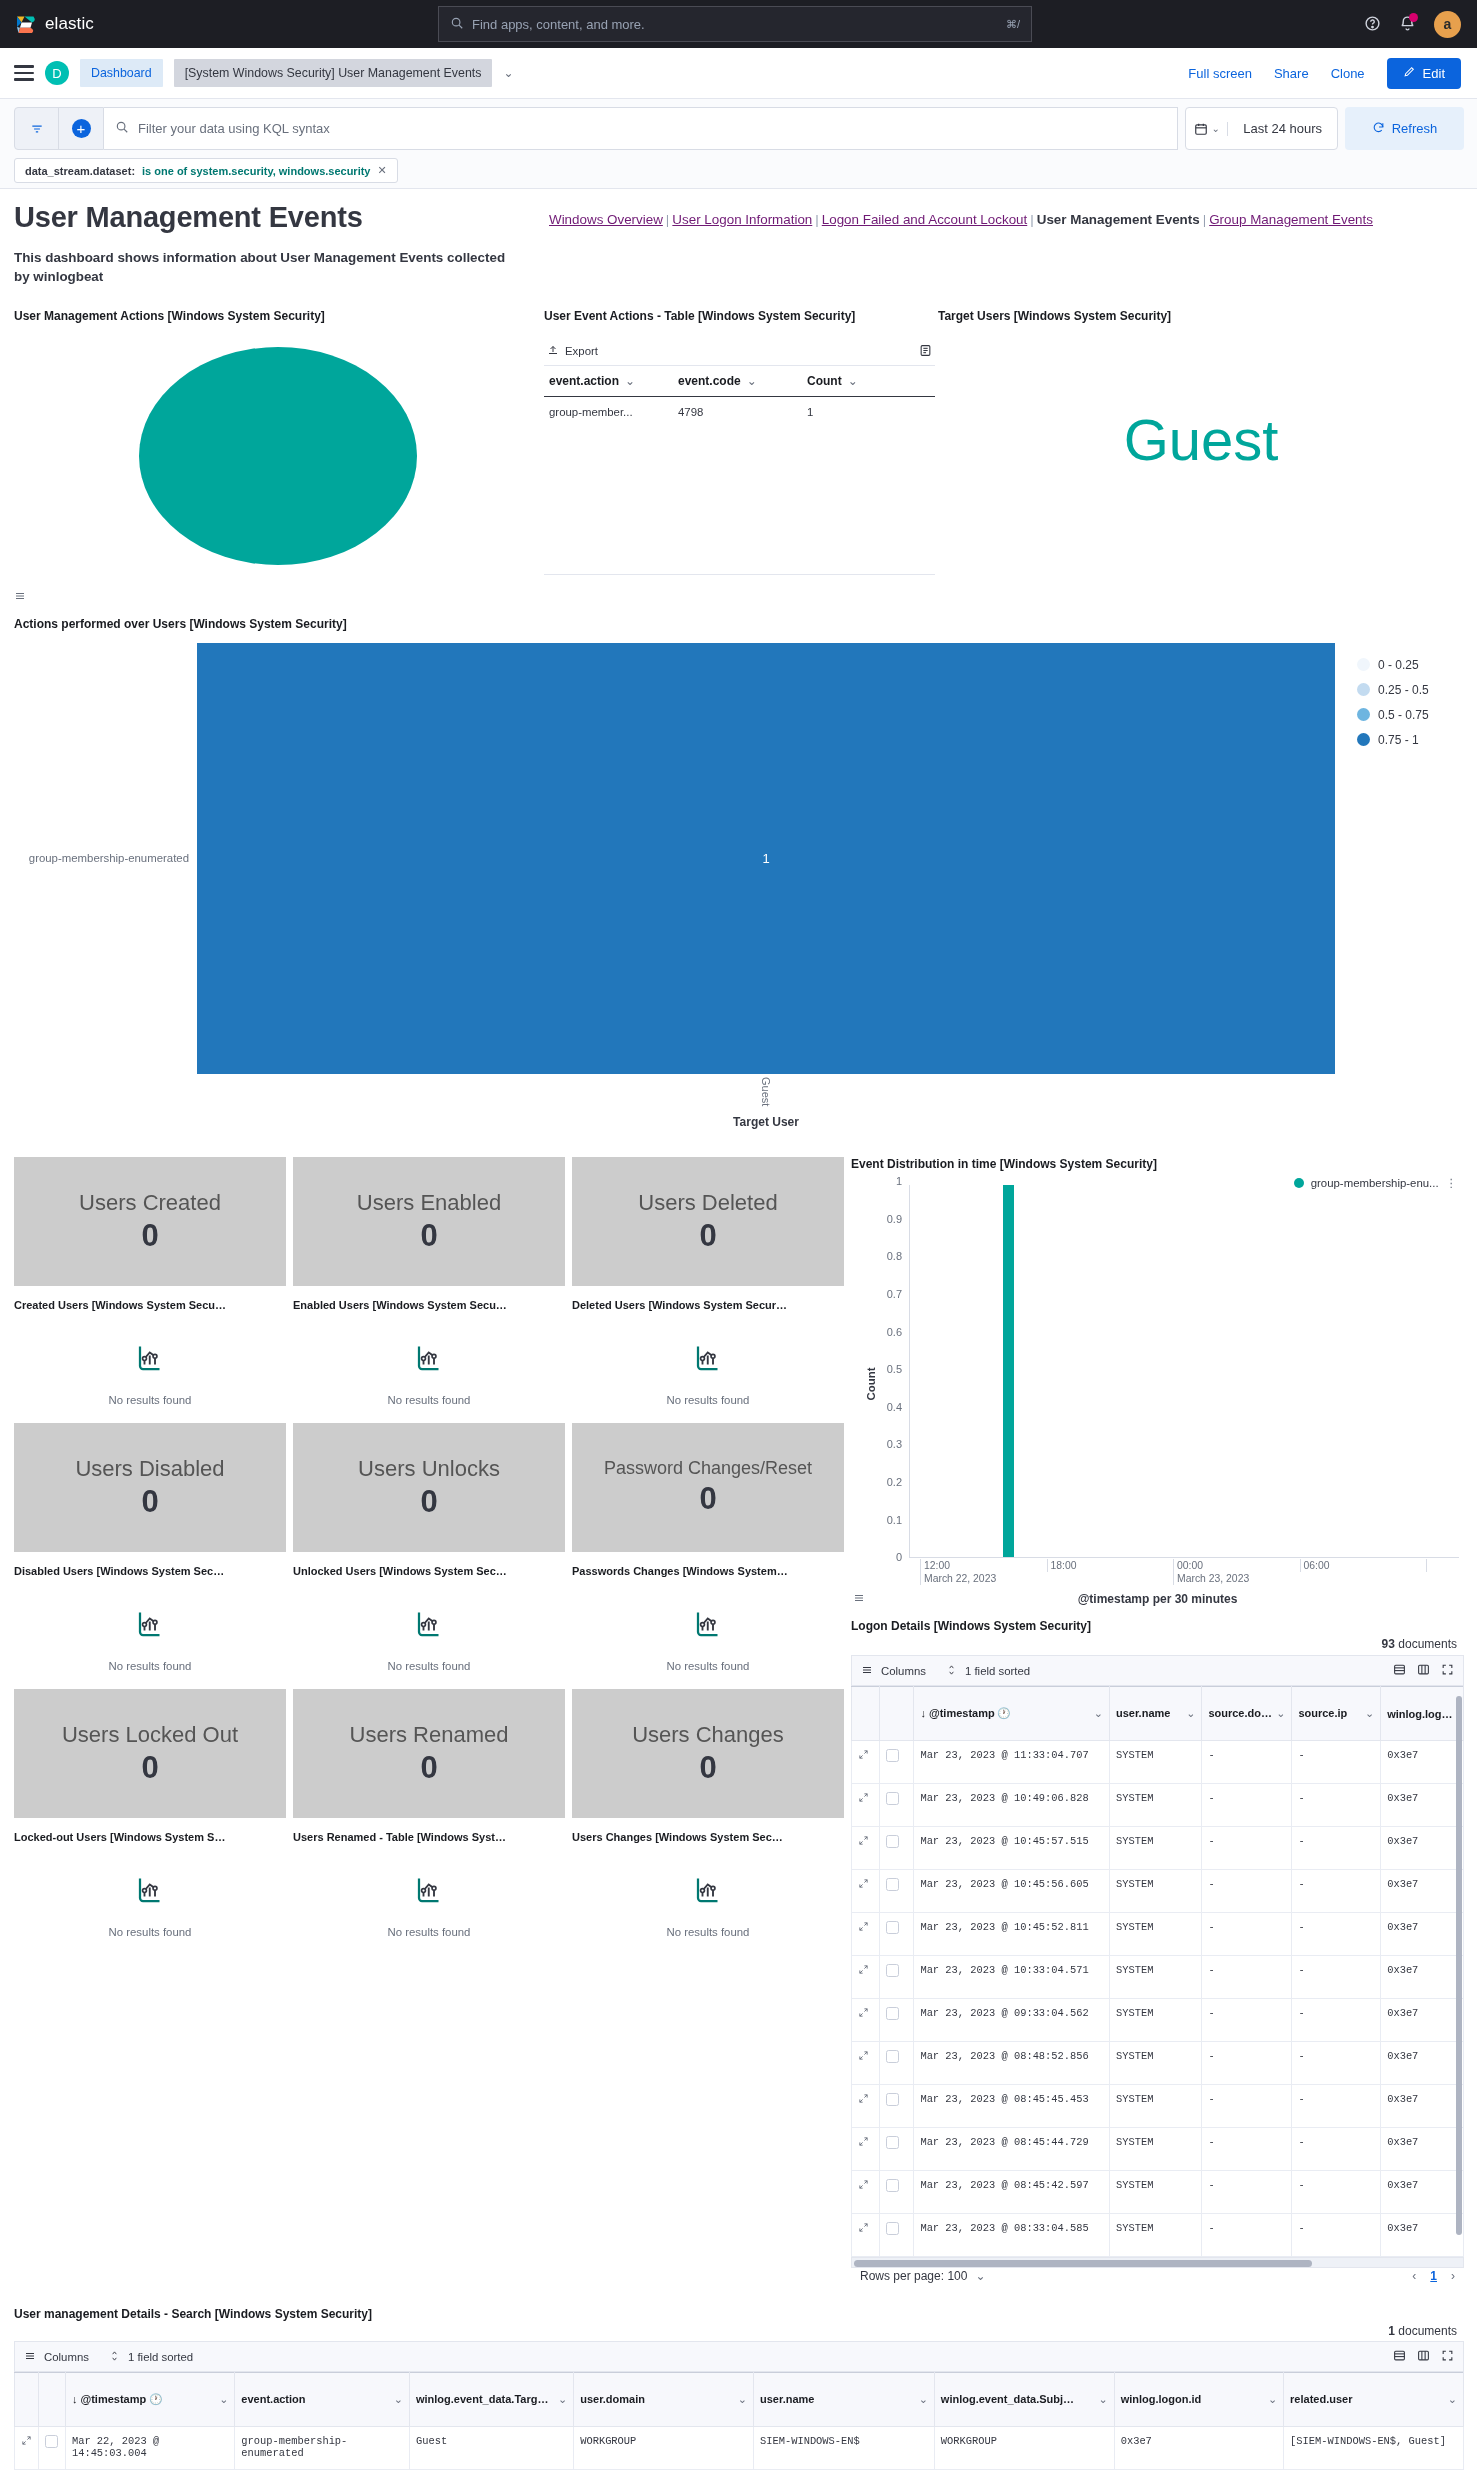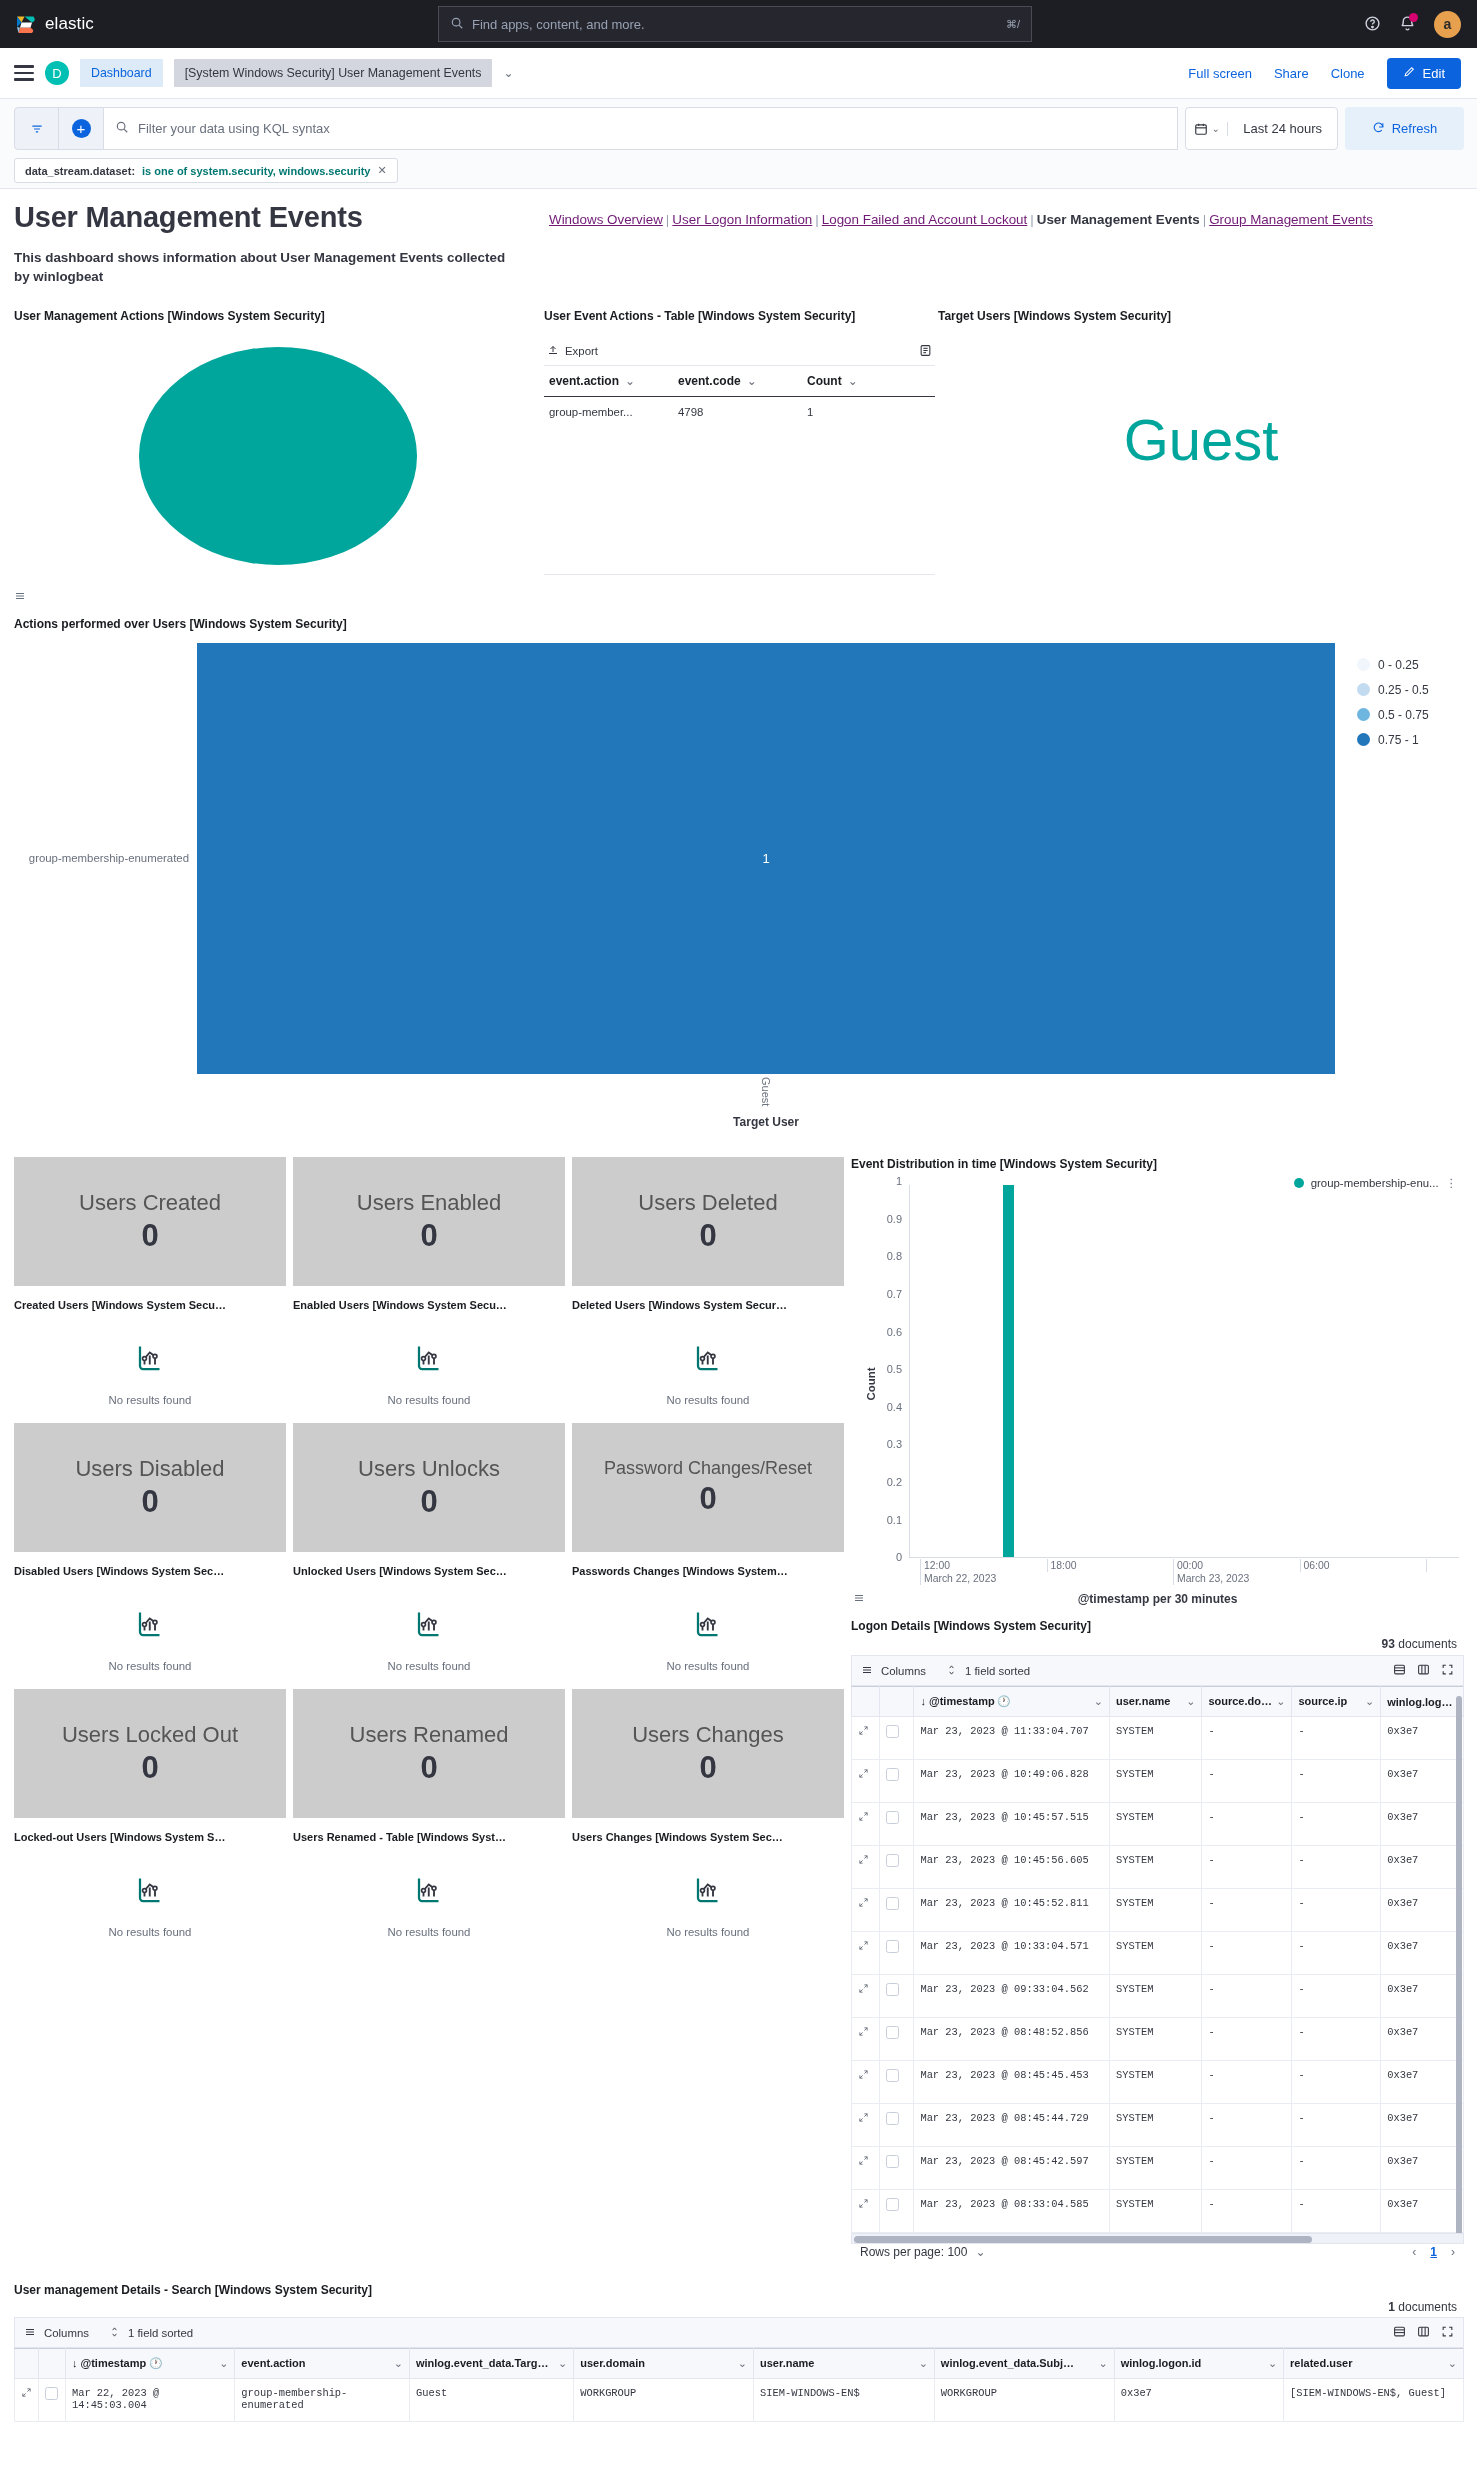--- a/index.html
+++ b/index.html
@@ -212,21 +212,21 @@
   .grid-toolbar {
     display: flex; align-items: center; justify-content: space-between;
     background: #f7f8fc; border: 0.5px solid #e3e6ee; padding: 7px 9px;
   }
   .gt-left { display: flex; align-items: center; gap: 20px; font-size: 11.4px; color: #343741; }
   .gt-item { display: flex; align-items: center; gap: 8px; cursor: pointer; }
   .gt-right { display: flex; align-items: center; gap: 11px; color: #343741; }
   .dgrid { width: 100%; border-collapse: collapse; table-layout: fixed; }
   .dgrid th {
     background: #f7f8fc; font-size: 11px; font-weight: 700; color: #1a1c21;
-    text-align: left; padding: 8px 6px; border: 0.5px solid #e3e6ee;
+    text-align: left; padding: 20px 6px; border: 0.5px solid #e3e6ee;
     border-top: 1px solid #c9ceda; white-space: nowrap; overflow: hidden;
   }
   .dgrid th .cv { color: #69707d; font-weight: 400; float: right; }
   .dgrid td {
     font-family: "Liberation Mono", monospace; font-size: 10.4px; color: #343741;
     padding: 8px 6px; border: 0.5px solid #e9ecf3; vertical-align: top;
     height: 43px; overflow: hidden;
   }
   .dgrid td.ctrl { border: 0.5px solid #e9ecf3; }
   .chk { width: 13px; height: 13px; border: 1px solid #c9ceda; border-radius: 2.5px; display: inline-block; }

